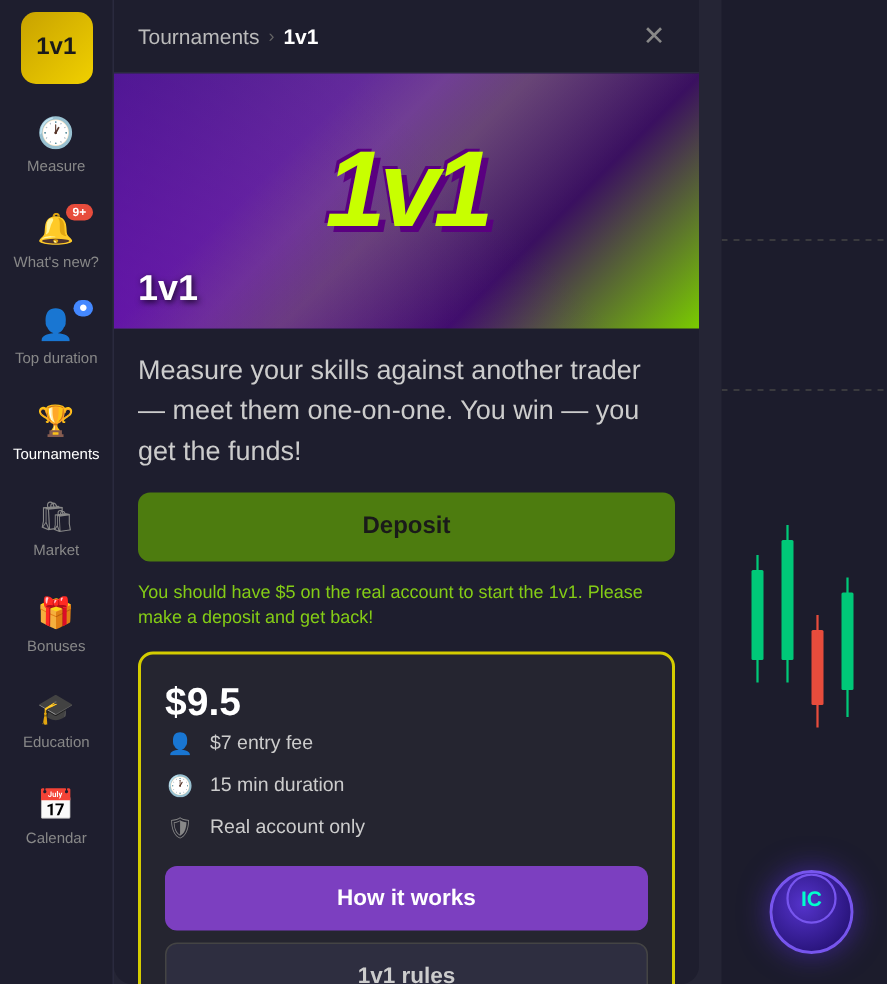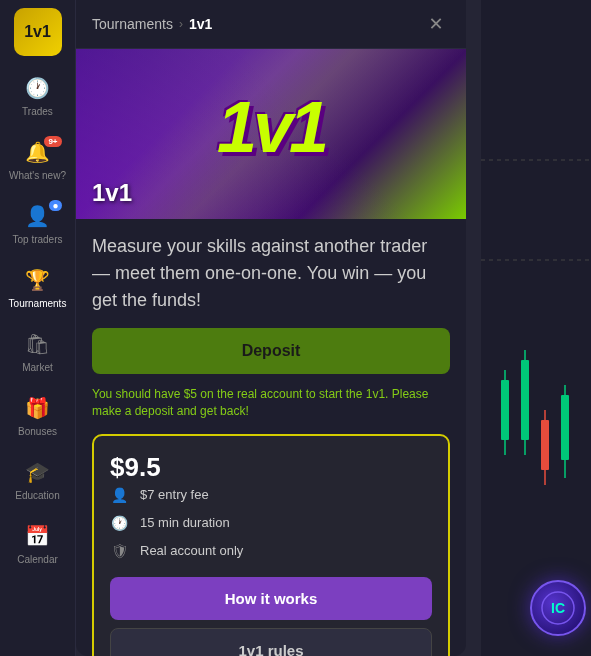--- a/index.html
+++ b/index.html
@@ -296,58 +296,58 @@
       right: 0;
       top: 0;
       width: 110px;
       height: 656px;
     }
 
     
     .floating-logo {
       position: absolute;
       bottom: 20px;
-      right: 5px;
+      right: 22px;
       width: 56px;
       height: 56px;
       border-radius: 50%;
       background: radial-gradient(circle at 40% 40%, #5533cc, #1a0a60);
       display: flex;
-      align-items: center;
+      align-items: flex-start;
       justify-content: center;
       border: 2px solid #7755ee;
       font-size: 22px;
       color: #00ffcc;
       font-weight: 900;
       box-shadow: 0 0 20px rgba(100,50,255,0.5);
     }
   </style>
 </head>
 <body>
 
 <nav class="sidebar">
   <div class="sidebar-logo">
     <span>1v1</span>
   </div>
 
   <div class="sidebar-item">
     <div class="icon-wrap">🕐</div>
-    <span class="sidebar-item-label">Trades</span>
+    <span class="sidebar-item-label">Measure</span>
   </div>
 
   <div class="sidebar-item" style="position:relative;">
     <div class="icon-wrap">🔔</div>
     <span class="badge">9+</span>
     <span class="sidebar-item-label">What's new?</span>
   </div>
 
   <div class="sidebar-item" style="position:relative;">
     <div class="icon-wrap">👤</div>
     <span class="badge" style="background:#4488ff; font-size:10px; padding:0 3px;">●</span>
-    <span class="sidebar-item-label">Top traders</span>
+    <span class="sidebar-item-label">Top duration</span>
   </div>
 
   <div class="sidebar-item active">
     <div class="icon-wrap">🏆</div>
     <span class="sidebar-item-label">Tournaments</span>
   </div>
 
   <div class="sidebar-item">
     <div class="icon-wrap">🛍</div>
     <span class="sidebar-item-label">Market</span>

